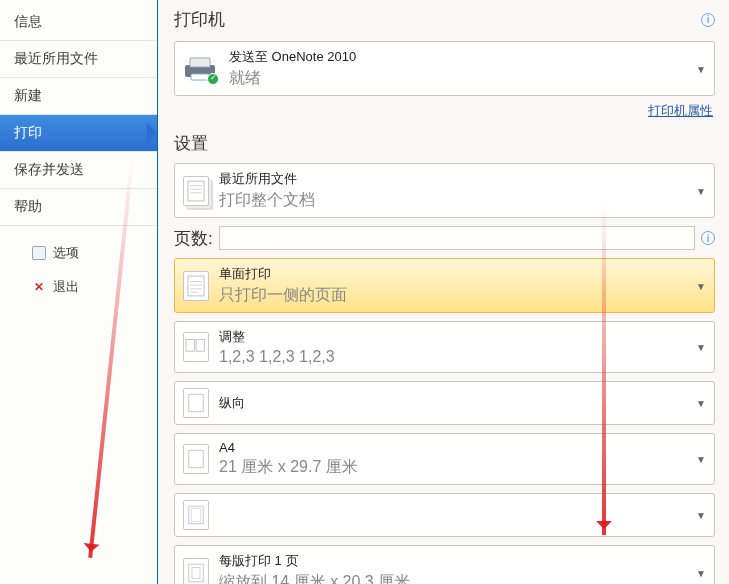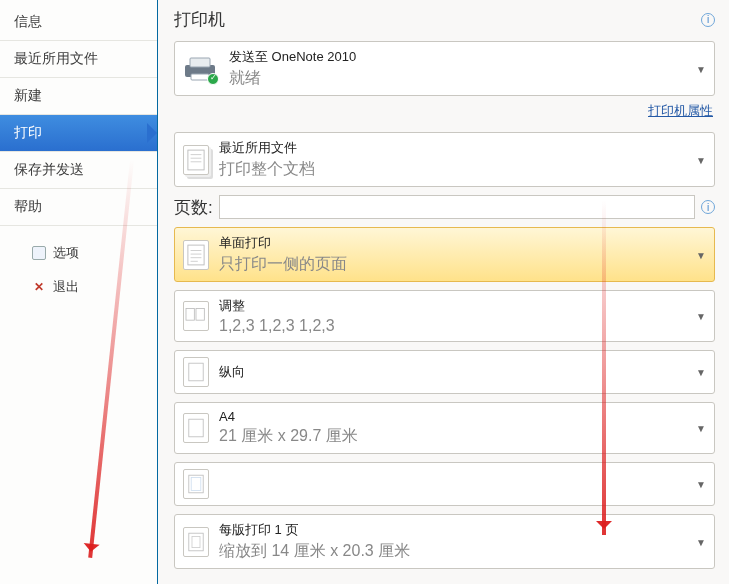--- a/index.html
+++ b/index.html
@@ -230,20 +230,23 @@
         <span class="title">发送至 OneNote 2010</span>
         <span class="sub">就绪</span>
       </div>
       <span class="chev">▼</span>
     </div>
 
     <div class="right-link">
       <a>打印机属性</a>
     </div>
 
+    <div class="section-head" style="margin-bottom:8px;">
+      <span>设置</span>
+    </div>
 
     <div class="opt">
       <span class="optico stack">
         <svg viewBox="0 0 20 24" width="18" height="22">
           <rect x="1" y="1" width="18" height="22" fill="#fff" stroke="#bbb"></rect>
           <line x1="4" y1="6" x2="16" y2="6" stroke="#ccc"></line>
           <line x1="4" y1="10" x2="16" y2="10" stroke="#ccc"></line>
           <line x1="4" y1="14" x2="16" y2="14" stroke="#ccc"></line>
         </svg>
       </span>

